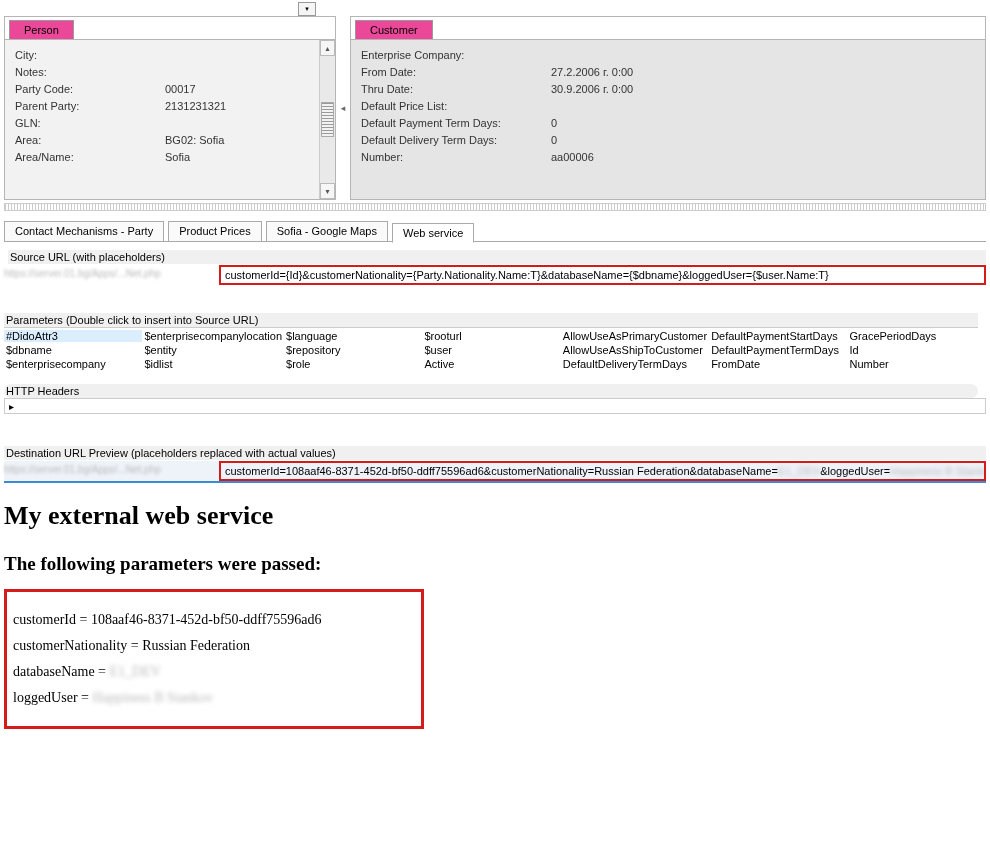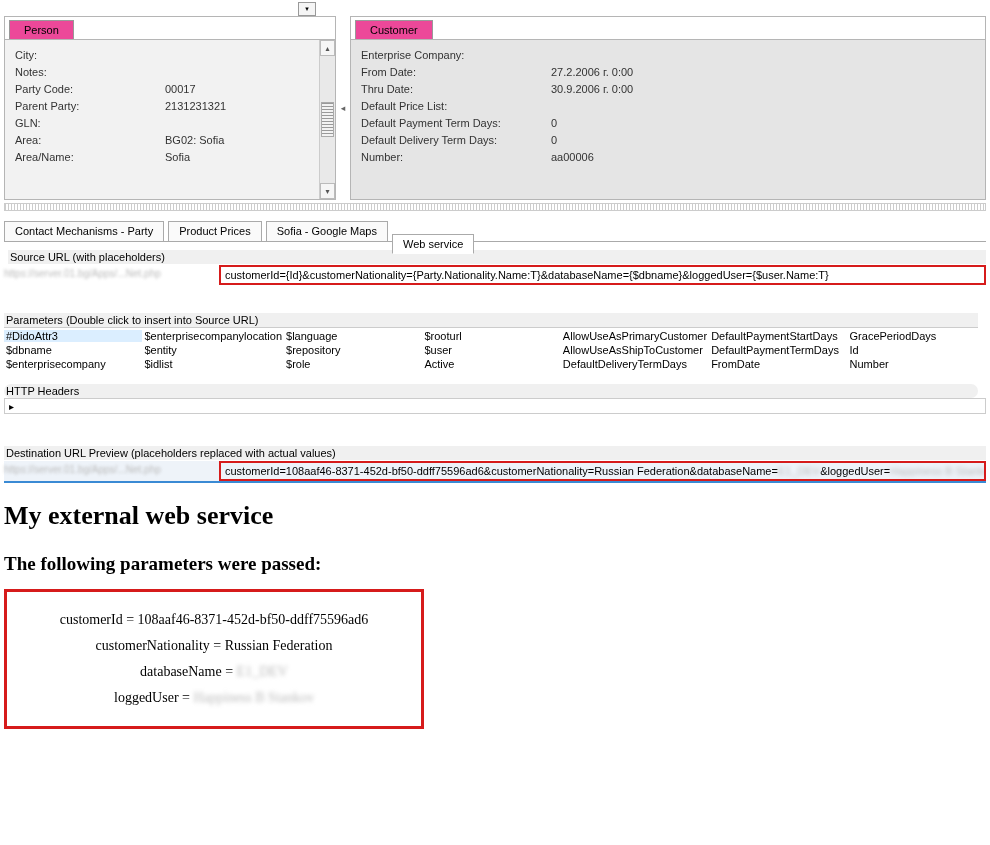--- a/index.html
+++ b/index.html
@@ -19,41 +19,41 @@
 .fld-val { color: #333; }
 .scroll-y { position: absolute; right: 0; top: 0; bottom: 0; width: 16px; background: #e9e9e9; border-left: 1px solid #ccc; display: flex; flex-direction: column; }
 .sbtn { height: 16px; background: #f6f6f6; border: 1px solid #bbb; display:flex; align-items:center; justify-content:center; font-size:8px; color:#555; }
 .track { flex:1; }
 .grip { height: 35px; background: repeating-linear-gradient(#999,#999 1px,#f2f2f2 1px,#f2f2f2 3px); border:1px solid #aaa; margin:1px;}
 .splitter {height:8px;border:1px solid #ccc;margin:3px 4px 0 4px;background:repeating-linear-gradient(90deg,#ccc,#ccc 1px,#fff 1px,#fff 3px);}
 .mini-splitter { width: 6px; display:flex; flex-direction:column; justify-content:center; align-items:center; }
 .mini-splitter span { font-size:9px; color:#666; }
 .lower-tabs { display: flex; border-bottom: 1px solid #aaa; margin: 10px 4px 0 4px; }
 .ltab { border: 1px solid #aaa; border-bottom: none; padding: 3px 10px; margin-right: 4px; font-size: 11px; background:#fafafa; }
-.ltab.active { background:#fff; font-weight:normal; border-bottom:1px solid #fff; position:relative; top:13px; }
+.ltab.active { background:#fff; font-weight:normal; border-bottom:1px solid #fff; position:relative; top:2px; }
 .section-label { font-size: 11px; margin: 8px 4px 1px 8px; background:#f0f0f0; padding:1px 2px; }
 .url-row { display:flex; margin: 0 4px; align-items:center; }
 .url-prefix { width: 215px; height: 18px; font-size:10px; color:#bbb; filter: blur(1.8px); overflow:hidden; white-space:nowrap; padding-top:2px; }
 .url-box { flex:1; border: 2px solid #d61b1b; height: 20px; display:flex; align-items:center; padding: 0 4px; font-size:11px; overflow:hidden; white-space:nowrap; }
 .params-head { font-size:11px; margin: 28px 12px 0 4px; border-bottom:1px solid #ccc; padding-bottom:1px; background:#f0f0f0; padding:1px 2px; }
 .params-grid { display:flex; font-size:11px; margin: 2px 4px 0 4px; }
 .pcol { flex:1; display:flex; flex-direction:column; gap:2px; }
 .pitem { padding: 0 2px; }
 .pitem.sel { background:#dbeeff; }
 .http-headers { font-size:11px; margin: 14px 12px 0 4px; background:#f0f0f0; padding:1px 2px;border-radius:7px; }
 .hh-row { border:1px solid #ccc; margin: 0 4px; height:16px; display:flex; align-items:center; padding:0 4px; font-size:10px;}
 .dest-label { font-size:11px; margin: 32px 4px 1px 4px; background:#f0f0f0; padding:1px 2px; }
 .dest-row { display:flex; margin: 0 4px; align-items:center; background:#eef3f9; border-bottom:2px solid #3a8ad4;}
 .dest-prefix { width:215px; height:18px; font-size:10px; color:#bbb; filter:blur(1.8px); overflow:hidden; white-space:nowrap; padding-top:2px;}
 .dest-box { flex:1; border: 2px solid #d61b1b; height:20px; display:flex; align-items:center; padding:0 4px; font-size:11px; overflow:hidden; white-space:nowrap; }
 .blurred { filter: blur(2px); color:#bbb; }
 .webpage { margin: 18px 4px 0 4px; }
 .webpage h1 { font-family: "Times New Roman", serif; font-size: 26px; font-weight:bold; margin-bottom: 22px;}
 .webpage h2 { font-family: "Times New Roman", serif; font-size: 19px; font-weight:bold; margin-bottom: 14px;}
-.result-box { border: 3px solid #d61b1b; padding: 10px 6px; width: 420px; font-family: "Times New Roman", serif; font-size:14px;text-align:center; }
+.result-box { border: 3px solid #d61b1b; padding: 10px 6px; width: 420px; font-family: "Times New Roman", serif; font-size:14px; }
 .result-box p { margin: 10px 0; }
 </style>
 </head>
 <body>
 
 <div class="top-row">
   <div style="width:290px;"></div>
   <div class="drop-btn">
       <span>▾</span>
     </div>

